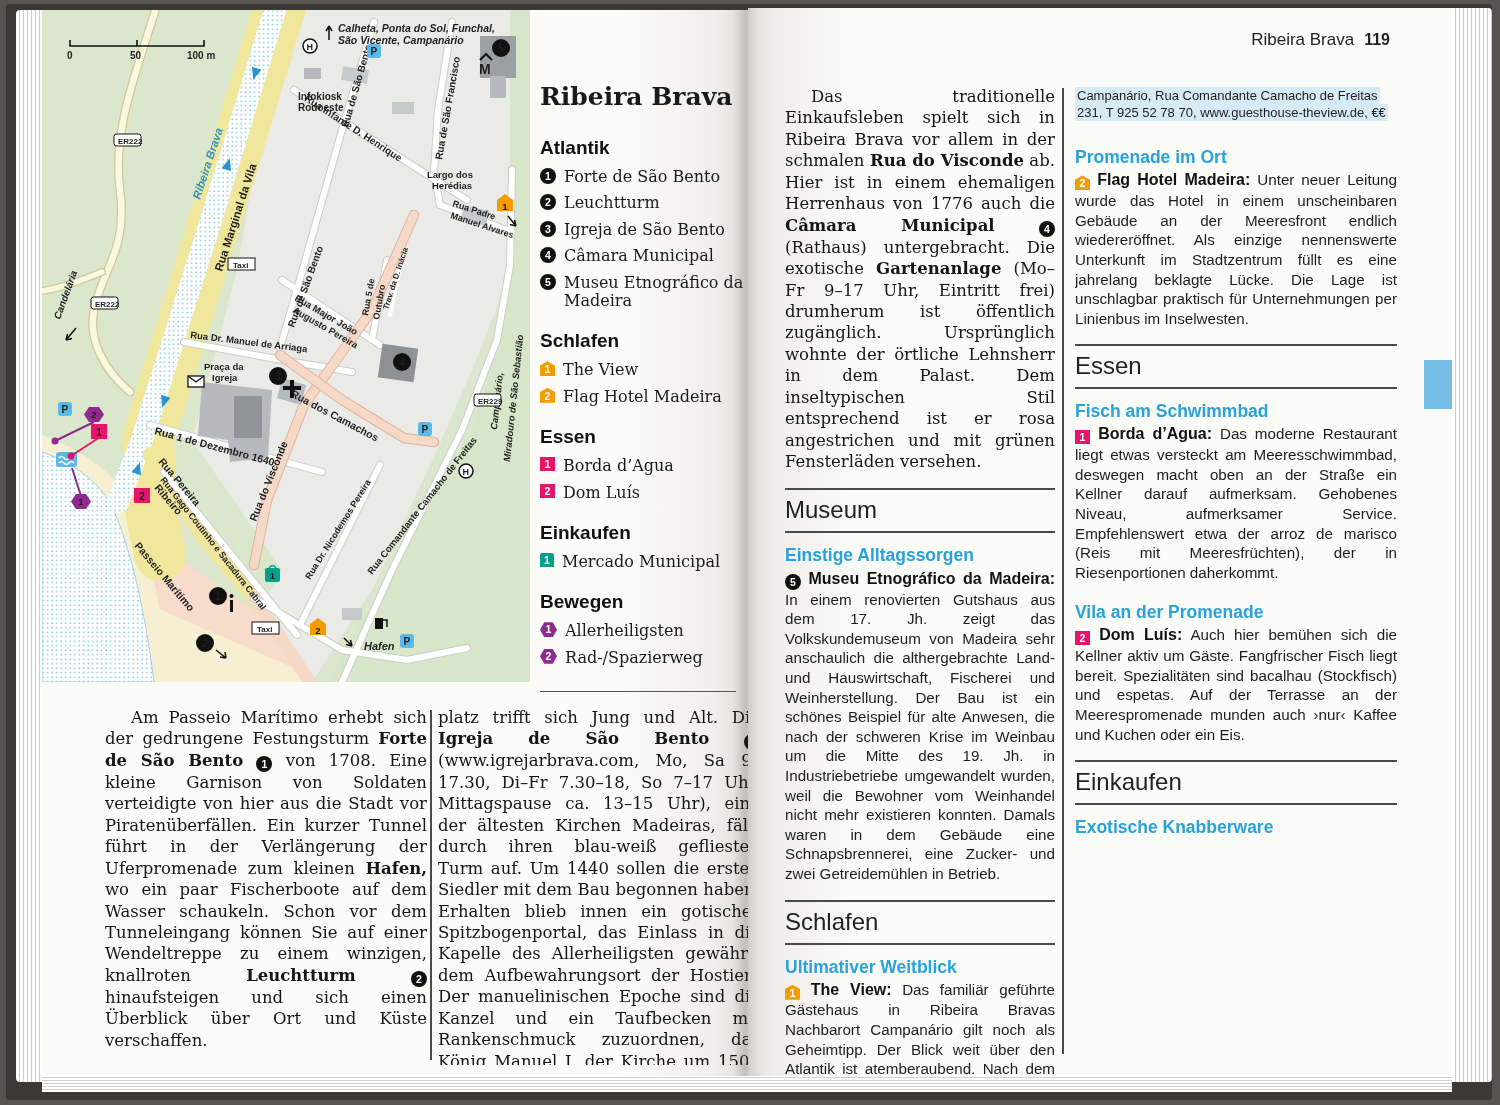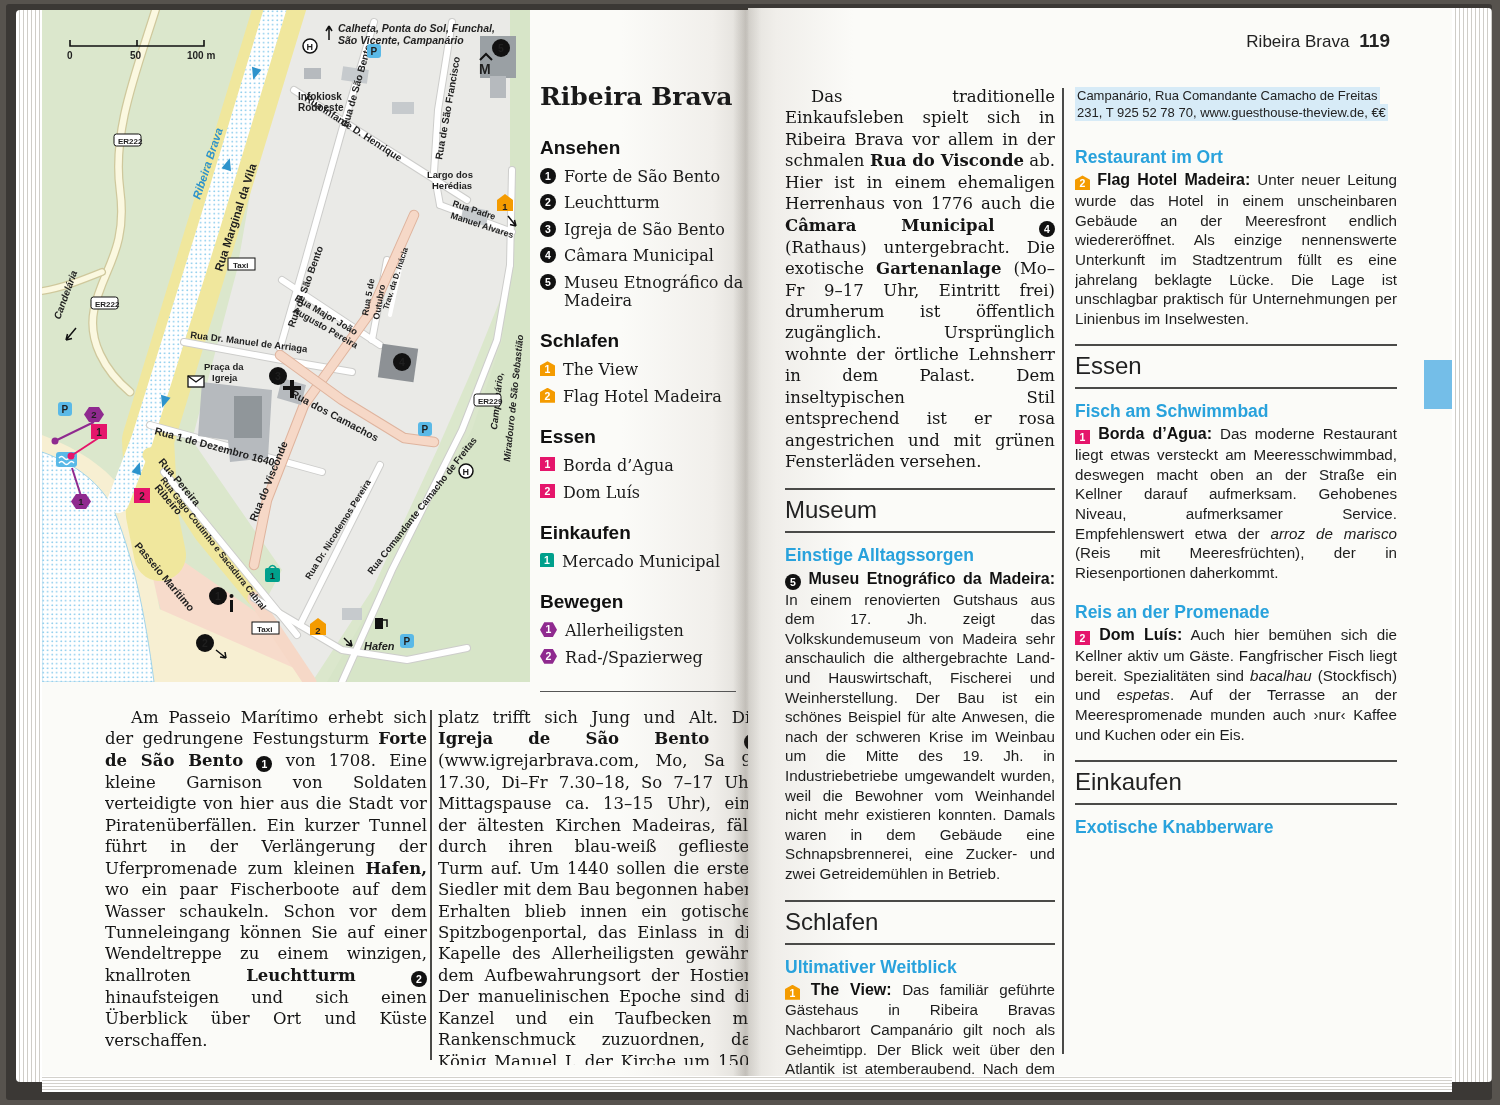--- a/index.html
+++ b/index.html
@@ -23,25 +23,25 @@
   .serif .b{font-weight:bold;}
   .ind>span:first-child{margin-left:0;}
   p.ind{text-indent:26px;}
   .bluehead{font-family:"Liberation Sans",sans-serif;font-weight:bold;color:#29A2DC;
             font-size:17.5px;margin:12px 0 3px 0;line-height:1.15;}
   .sechead{font-family:"Liberation Sans",sans-serif;font-weight:400;font-size:24px;color:#222;
            border-top:2px solid #4a4a48;border-bottom:2px solid #4a4a48;
            padding:8px 0 9px 0;margin:16px 0 10px 0;line-height:1;}
   .entry{font-size:15.2px;line-height:1.29;text-align:justify;margin:2px 0 3px 0;color:#1d1d1d;}
   .entry .b{font-weight:bold;color:#111;font-size:16px;}
-  .entry .i,.serif .i{font-style:italic;}
+  .entry .i,.serif .i{}
   .addr{font-size:13px;line-height:1.32;margin:1px 0 6px 0;color:#222;text-align:left;}
   .addr span{background:#D7EBF7;padding:1px 2px;box-decoration-break:clone;-webkit-box-decoration-break:clone;}
   .pagehead{position:absolute;top:22px;right:62px;font-size:17px;color:#222;}
-  .pagehead b{margin-left:10px;font-size:19px;}
+  .pagehead b{margin-left:10px;font-size:16px;}
 
   
   .mk{display:inline-block;text-align:center;color:#fff;font-family:"Liberation Sans",sans-serif;
       font-weight:bold;font-size:10.5px;vertical-align:-2px;text-indent:0;}
   .mk-black{width:16px;height:16px;line-height:16px;border-radius:50%;background:#111;}
   .mk-orange{width:15px;height:15px;line-height:17px;background:#F49B00;
              clip-path:polygon(0 28%,50% 0,100% 28%,100% 100%,0 100%);}
   .mk-pink{width:15px;height:14px;line-height:14px;background:#E5156B;}
   .mk-teal{width:14px;height:14px;line-height:15px;background:#00A08C;border-radius:2px 2px 0 0;}
   .mk-purple{width:17px;height:15px;line-height:15px;background:#8F2A8F;
@@ -318,21 +318,21 @@
             <text x="39" y="495" fill="#fff" font-size="9.5" class="ml">1</text>
           <path d="M47,397 h10 l5,7.5 l-5,7.5 h-10 l-5,-7.5 Z" fill="#8F2A8F"></path>
             <text x="52" y="408" fill="#fff" font-size="9.5" class="ml">2</text>
         </g>
       </g>
     </svg>
 
     <div class="legend">
       <div class="legend-title">Ribeira Brava</div>
 
-      <div class="lg-head">Ansehen</div>
+      <div class="lg-head">Atlantik</div>
       <div class="lg-item">
           <span class="mk mk-black">1</span>
           <span>Forte de São Bento</span>
         </div>
       <div class="lg-item">
           <span class="mk mk-black">2</span>
           <span>Leuchtturm</span>
         </div>
       <div class="lg-item">
           <span class="mk mk-black">3</span>
@@ -412,28 +412,28 @@
       <h3 class="sechead">Schlafen</h3>
       <h4 class="bluehead">Ultimativer Weitblick</h4>
       <p class="entry"><span class="mk mk-orange">1</span><span class="b"> The View:</span><span> Das familiär geführte Gästehaus in Ribeira Bravas Nachbarort Campanário gilt noch als Geheimtipp. Der Blick weit über den Atlantik ist atemberaubend. Nach dem Tagesausflug erfrischt ein Bad in dem kleinen Pool. Nur wenige Zimmer, damit ist eine persönliche Atmosphäre garantiert. Immer mal gibt es Barbecueabende. Adults only (ab 14 Jahre).</span></p>
     </div>
 
     <div class="coldiv coldiv-right"></div>
 
     <div class="rcol rcol2">
       <p class="addr"><span>Campanário, Rua Comandante Camacho de Freitas 231, T 925 52 78 70, www.guesthouse-theview.de, €€</span></p>
 
-      <h4 class="bluehead" style="margin-top:26px;">Restaurant im Ort</h4>
+      <h4 class="bluehead" style="margin-top:26px;">Promenade im Ort</h4>
       <p class="entry"><span class="mk mk-orange">2</span><span class="b"> Flag Hotel Madeira:</span><span> Unter neuer Leitung wurde das Hotel in einem unscheinbaren Gebäude an der Meeresfront endlich wiedereröffnet. Als einzige nennenswerte Unterkunft im Stadtzentrum füllt es eine jahrelang beklagte Lücke. Die Lage ist unschlagbar praktisch für Unternehmungen per Linienbus im Inselwesten.</span></p>
 
       <h3 class="sechead">Essen</h3>
       <h4 class="bluehead">Fisch am Schwimmbad</h4>
       <p class="entry"><span class="mk mk-pink">1</span><span class="b"> Borda d’Agua:</span><span> Das moderne Restaurant liegt etwas versteckt am Meeresschwimmbad, deswegen macht oben an der Straße ein Kellner darauf aufmerksam. Gehobenes Niveau, aufmerksamer Service. Empfehlenswert etwa der </span><span class="i">arroz de marisco</span><span> (Reis mit Meeresfrüchten), der in Riesenportionen daherkommt.</span></p>
 
-      <h4 class="bluehead" style="margin-top:20px;">Reis an der Promenade</h4>
+      <h4 class="bluehead" style="margin-top:20px;">Vila an der Promenade</h4>
       <p class="entry"><span class="mk mk-pink">2</span><span class="b"> Dom Luís:</span><span> Auch hier bemühen sich die Kellner aktiv um Gäste. Fangfrischer Fisch liegt bereit. Spezialitäten sind </span><span class="i">bacalhau</span><span> (Stockfisch) und </span><span class="i">espetas</span><span>. Auf der Terrasse an der Meerespromenade munden auch ›nur‹ Kaffee und Kuchen oder ein Eis.</span></p>
 
       <h3 class="sechead">Einkaufen</h3>
       <h4 class="bluehead">Exotische Knabberware</h4>
     </div>
 
     <div class="bluetab"></div>
   </div>
 
   <div class="gutter"></div>

